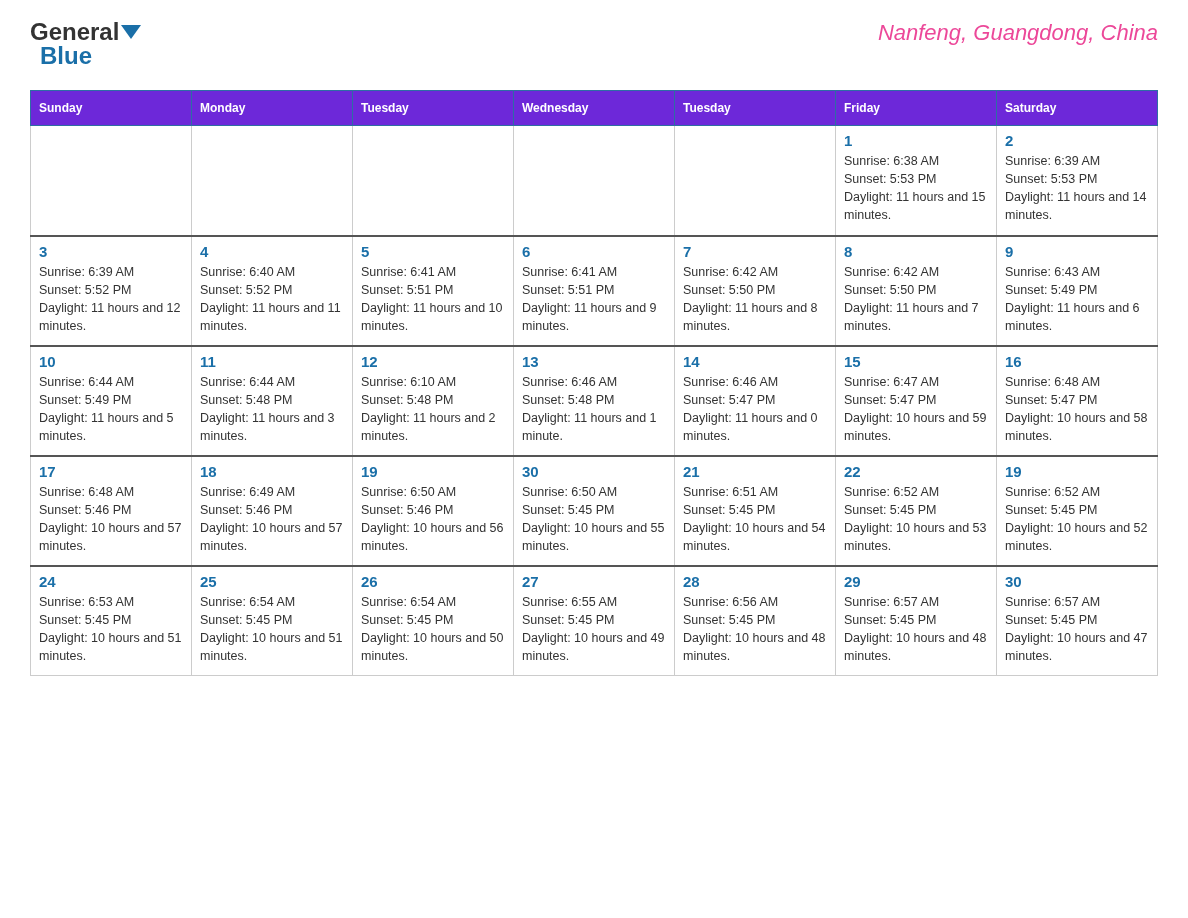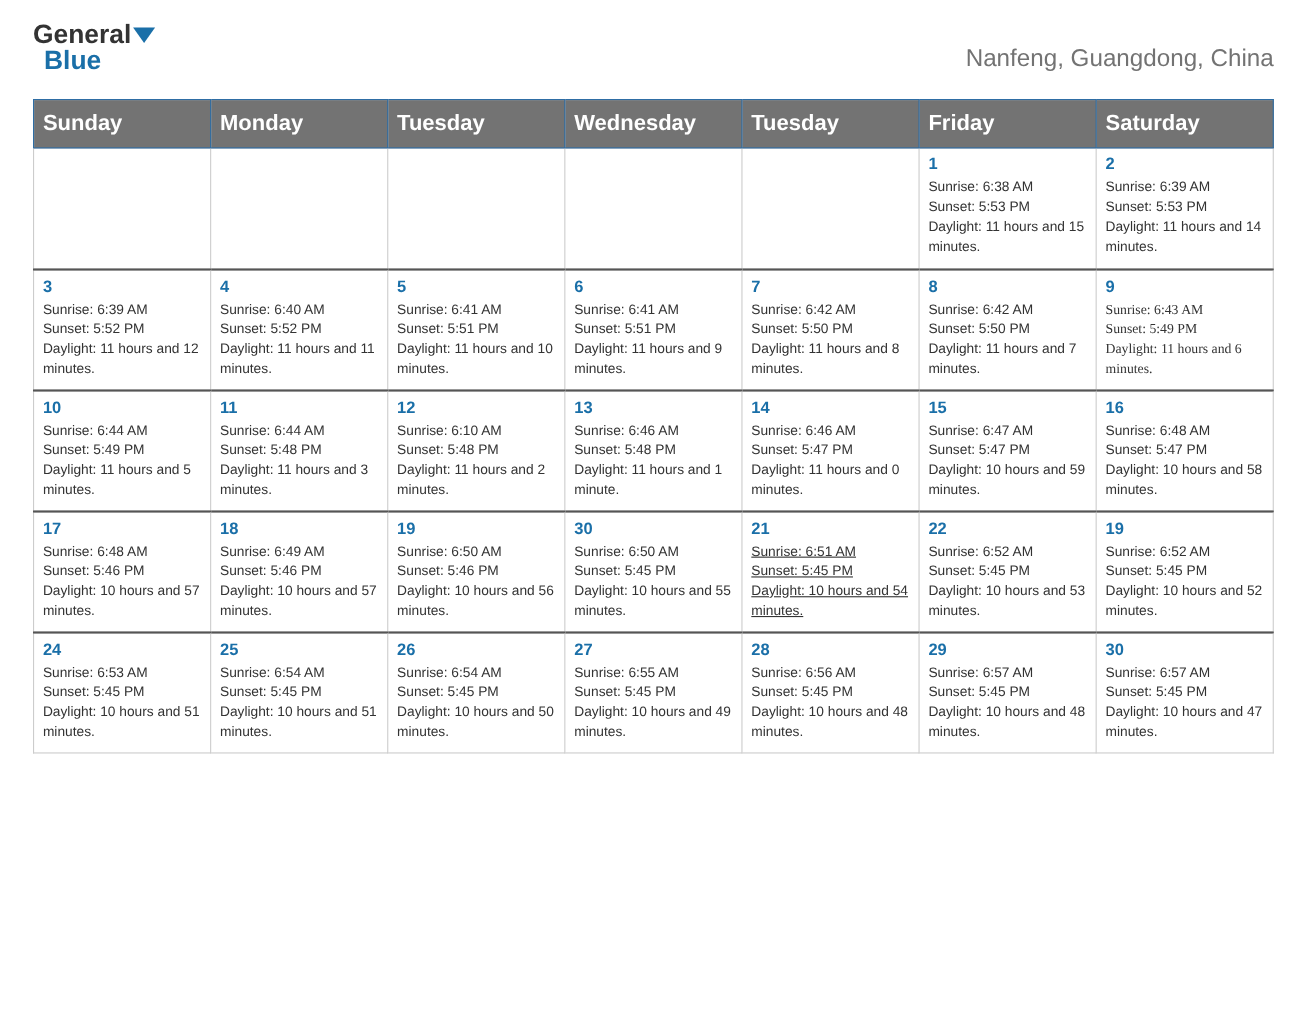--- a/index.html
+++ b/index.html
@@ -53,32 +53,33 @@
       text-align: right;
     }
     .month-title {
       font-size: 52px;
       font-weight: bold;
       color: #222;
       line-height: 1.1;
     }
     .location-title {
       font-size: 22px;
-      color: #737373;
-      margin-top: 20px;
+      color: #ec4899;
+      margin-top: 0;
+      font-style: italic;
     }
     .calendar-table {
       width: 100%;
       border-collapse: collapse;
       border: 1px solid #aaa;
     }
     .calendar-table th {
-      background-color: #737373;
+      background-color: #6d28d9;
       color: #fff;
-      font-size: 20px;
+      font-size: 12px;
       font-weight: bold;
       padding: 10px 8px;
       text-align: left;
       border: 1px solid #2e6da4;
     }
     .calendar-table td {
       vertical-align: top;
       padding: 6px 8px;
       border: 1px solid #ccc;
       width: 14.28%;
@@ -186,21 +187,21 @@
 Daylight: 11 hours and 8 minutes.</div>
         </td>
         <td>
           <span class="day-number">8</span>
           <div class="day-info" style="white-space: pre-line;">Sunrise: 6:42 AM
 Sunset: 5:50 PM
 Daylight: 11 hours and 7 minutes.</div>
         </td>
         <td>
           <span class="day-number">9</span>
-          <div class="day-info" style="white-space: pre-line; font-family: Liberation Serif, serif;">Sunrise: 6:43 AM
+          <div class="day-info" style="white-space: pre-line;">Sunrise: 6:43 AM
 Sunset: 5:49 PM
 Daylight: 11 hours and 6 minutes.</div>
         </td>
       </tr>
       <tr>
         <td>
           <span class="day-number">10</span>
           <div class="day-info" style="white-space: pre-line;">Sunrise: 6:44 AM
 Sunset: 5:49 PM
 Daylight: 11 hours and 5 minutes.</div>
@@ -262,21 +263,21 @@
 Daylight: 10 hours and 56 minutes.</div>
         </td>
         <td>
           <span class="day-number">30</span>
           <div class="day-info" style="white-space: pre-line;">Sunrise: 6:50 AM
 Sunset: 5:45 PM
 Daylight: 10 hours and 55 minutes.</div>
         </td>
         <td>
           <span class="day-number">21</span>
-          <div class="day-info" style="white-space: pre-line; text-decoration: underline;">Sunrise: 6:51 AM
+          <div class="day-info" style="white-space: pre-line;">Sunrise: 6:51 AM
 Sunset: 5:45 PM
 Daylight: 10 hours and 54 minutes.</div>
         </td>
         <td>
           <span class="day-number">22</span>
           <div class="day-info" style="white-space: pre-line;">Sunrise: 6:52 AM
 Sunset: 5:45 PM
 Daylight: 10 hours and 53 minutes.</div>
         </td>
         <td>

